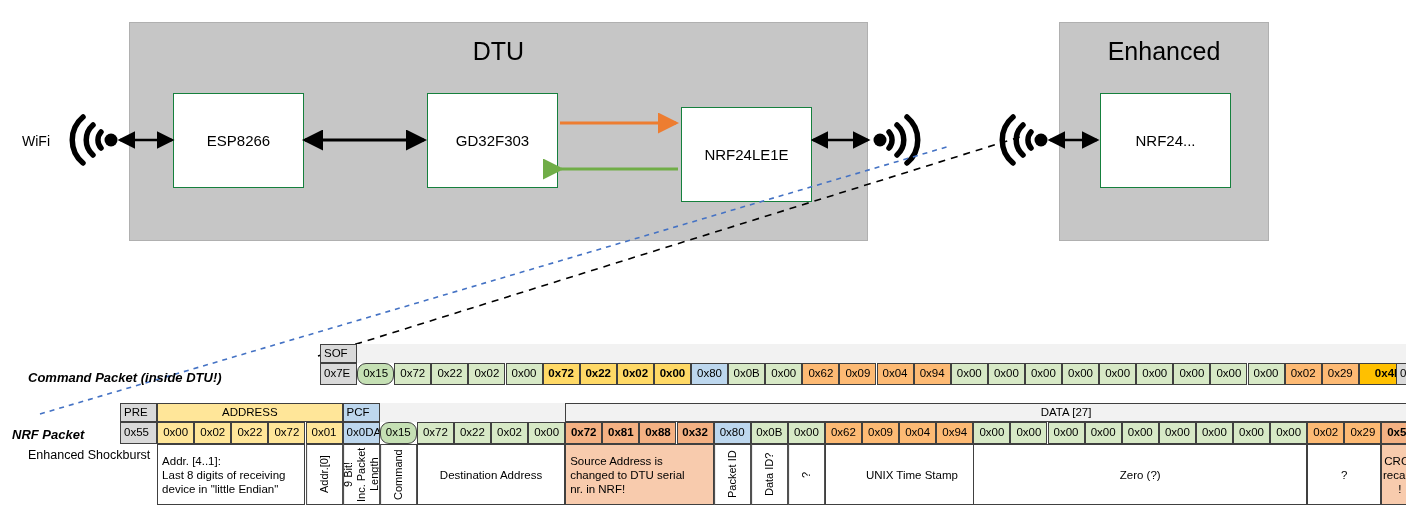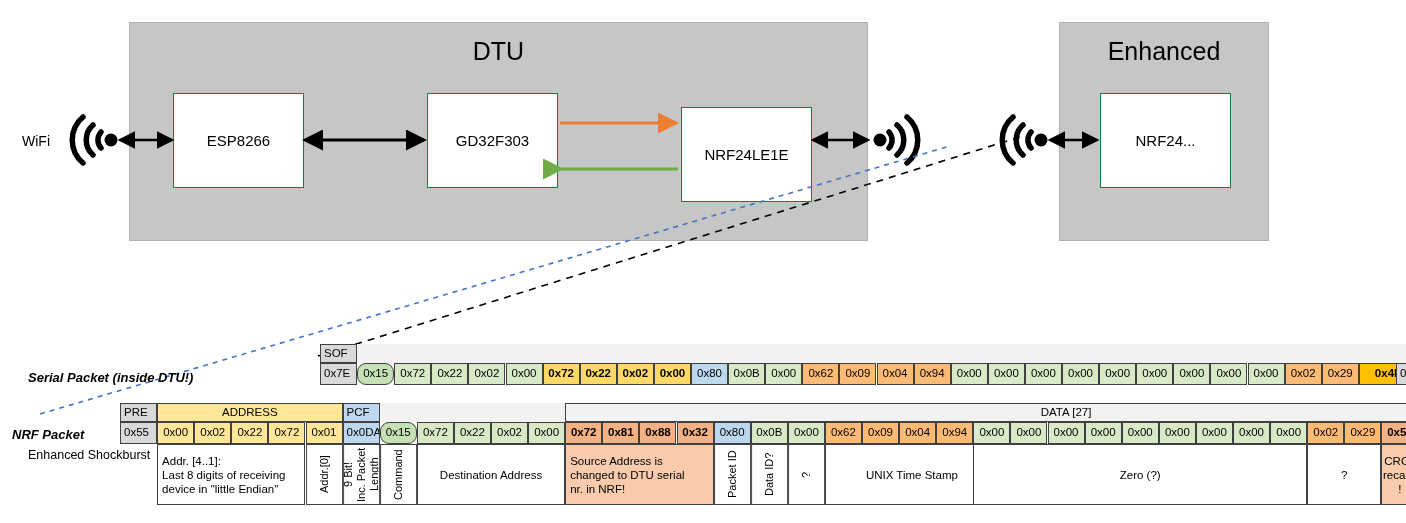--- a/index.html
+++ b/index.html
@@ -136,21 +136,21 @@
     <line x1="1050" y1="140" x2="1097" y2="140" stroke="#000" stroke-width="2.5" marker-end="url(#ablk)" marker-start="url(#ablkL)"></line>
   </svg>
 </div>
 
 <svg class="connector-svg">
   <line x1="318" y1="356" x2="1023" y2="136" stroke="#000" stroke-width="1.6" stroke-dasharray="7,6"></line>
   <line x1="40" y1="414" x2="950" y2="146" stroke="#4472c4" stroke-width="1.6" stroke-dasharray="5,5"></line>
 </svg>
 
 <div id="packets">
-  <div class="rowlabel bolditalic" style="left:28px;top:100px;">Serial Packet (inside DTU!)</div>
+  <div class="rowlabel bolditalic" style="left:28px;top:100px;">Command Packet (inside DTU!)</div>
   <div class="rowlabel bolditalic" style="left:12px;top:157px;">NRF Packet</div>
   <div class="rowlabel" style="left:28px;top:178px;">Enhanced Shockburst</div>
 
   <div id="serial-table">
       <div class="cell f-gray thickb lft" style="left: 320px; top: 74px; width: 37.1px; height: 19px;">SOF</div>
       <div class="cell f-none thickb" style="left: 357.1px; top: 74px; width: 1075.9px; height: 19px; border-color: transparent;"></div>
       <div class="cell f-gray lft thickb" style="left: 320px; top: 93px; width: 37.1px; height: 22px;">0x7E</div>
       <div class="cell f-green thickb" style="left: 357.1px; top: 93px; width: 37.1px; height: 22px;">0x15</div>
       <div class="cell f-greenlt thickb" style="left: 394.2px; top: 93px; width: 37.1px; height: 22px;">0x72</div>
       <div class="cell f-greenlt thickb" style="left: 431.3px; top: 93px; width: 37.1px; height: 22px;">0x22</div>

